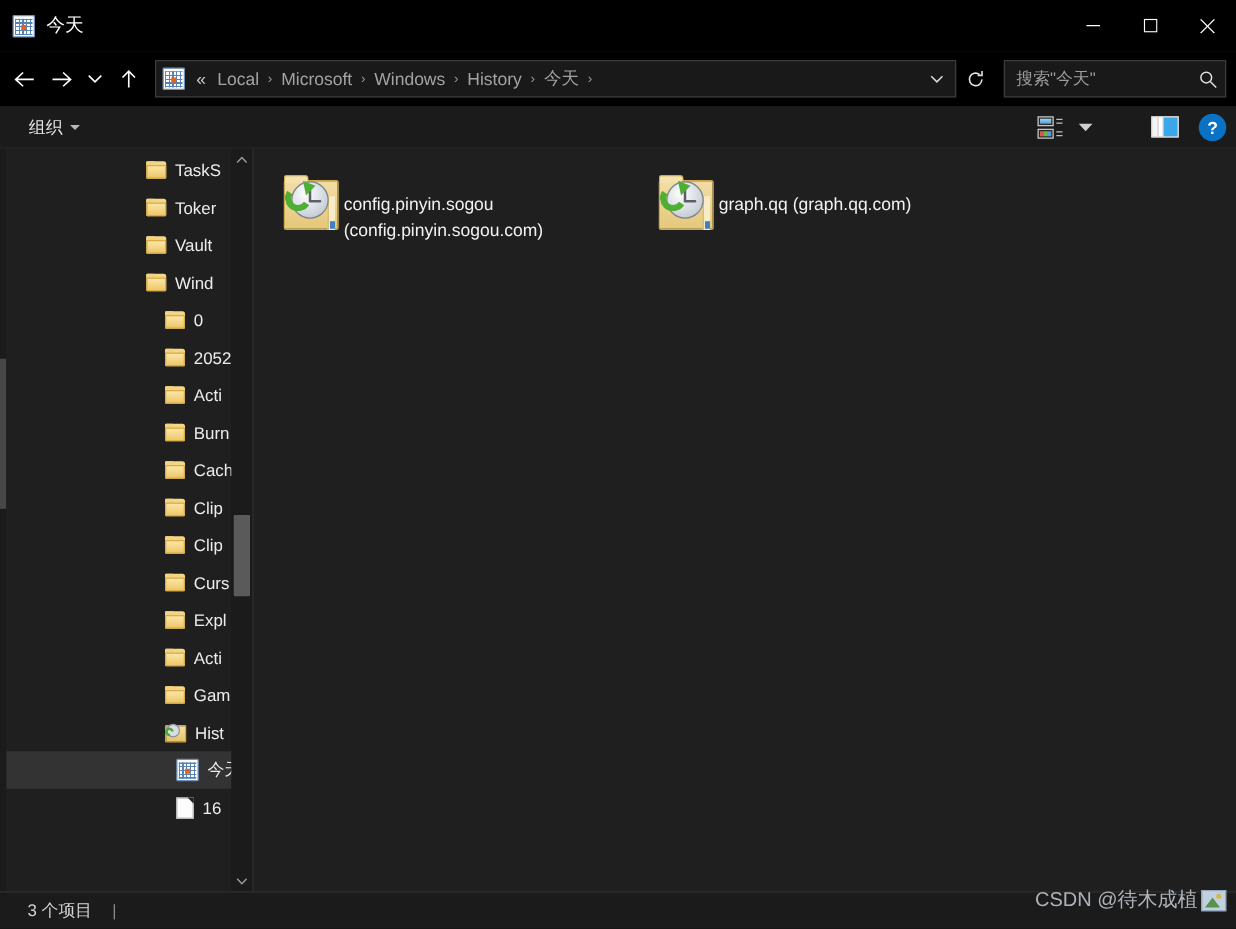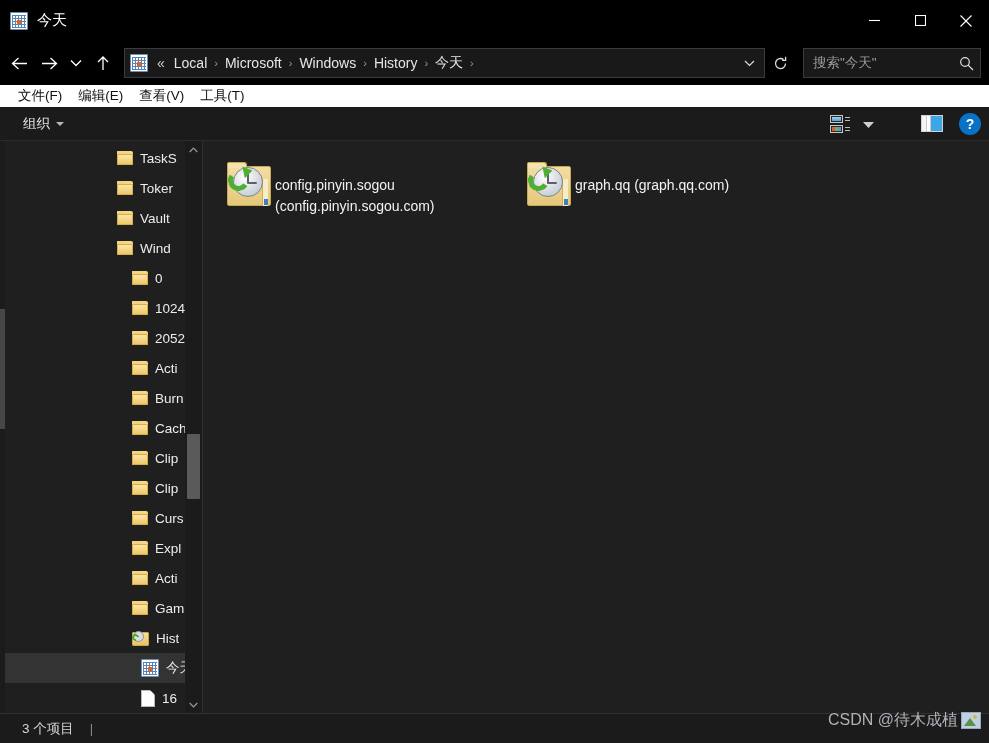--- a/index.html
+++ b/index.html
@@ -73,21 +73,21 @@
     min-width: 0;
   }
   .crumbs {
     display: flex; align-items: center;
     flex: 1 1 auto; min-width: 0;
     padding-left: 5px; gap: 0;
     overflow: hidden;
   }
   .crumb-icon { margin-right: 5px; display: flex; }
   .crumb {
-    color: #e5e5e5; font-size: 14px; padding: 2px 5px;
+    color: #a3a3a3; font-size: 14px; padding: 2px 5px;
     white-space: nowrap;
   }
   .crumb.ellipsis { color: #cfcfcf; padding: 2px 4px; }
   .sep {
     color: #9a9a9a; font-size: 11px; padding: 0 2px;
     user-select: none;
   }
   .addr-drop, .addr-refresh {
     width: 30px; height: 28px; display: flex;
     align-items: center; justify-content: center;
@@ -475,26 +475,20 @@
       <span class="ph">搜索"今天"</span>
       <span class="search-icon">
         <svg width="15" height="15" viewBox="0 0 15 15">
           <circle cx="6" cy="6" r="4.3" fill="none" stroke="#e0e0e0" stroke-width="1.2"></circle>
           <line x1="9.2" y1="9.2" x2="14" y2="14" stroke="#e0e0e0" stroke-width="1.2"></line>
         </svg>
       </span>
     </div>
   </div>
 
-  <div class="menubar">
-    <div class="menu-item">文件(F)</div>
-    <div class="menu-item">编辑(E)</div>
-    <div class="menu-item">查看(V)</div>
-    <div class="menu-item">工具(T)</div>
-  </div>
 
   <div class="cmdbar">
     <div class="organize">
       <span>组织</span>
       <span class="caret-sm"></span>
     </div>
     <div class="cmd-right">
       <div class="cmd-btn">
         <span class="viewopt">
           <span class="tile t1">
@@ -575,28 +569,20 @@
               <span class="front"></span>
             </span>
           <span class="label">0</span>
         </div>
         <div class="tree-row" style="padding-left:127px">
           <span class="folder">
               <span class="back"></span>
               <span class="tab"></span>
               <span class="front"></span>
             </span>
-          <span class="label">1024</span>
-        </div>
-        <div class="tree-row" style="padding-left:127px">
-          <span class="folder">
-              <span class="back"></span>
-              <span class="tab"></span>
-              <span class="front"></span>
-            </span>
           <span class="label">2052</span>
         </div>
         <div class="tree-row" style="padding-left:127px">
           <span class="folder">
               <span class="back"></span>
               <span class="tab"></span>
               <span class="front"></span>
             </span>
           <span class="label">Acti</span>
         </div>

